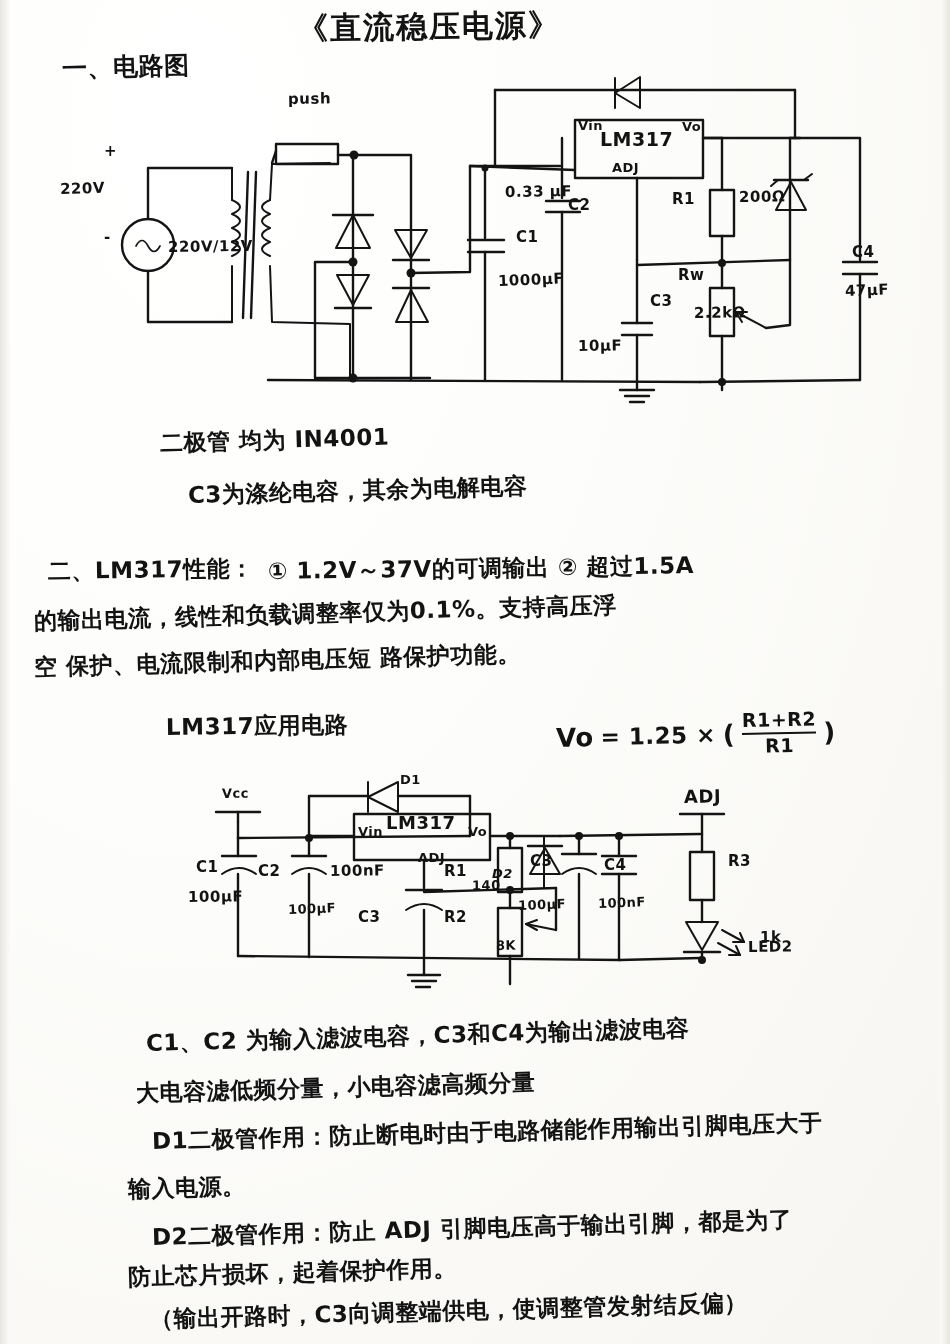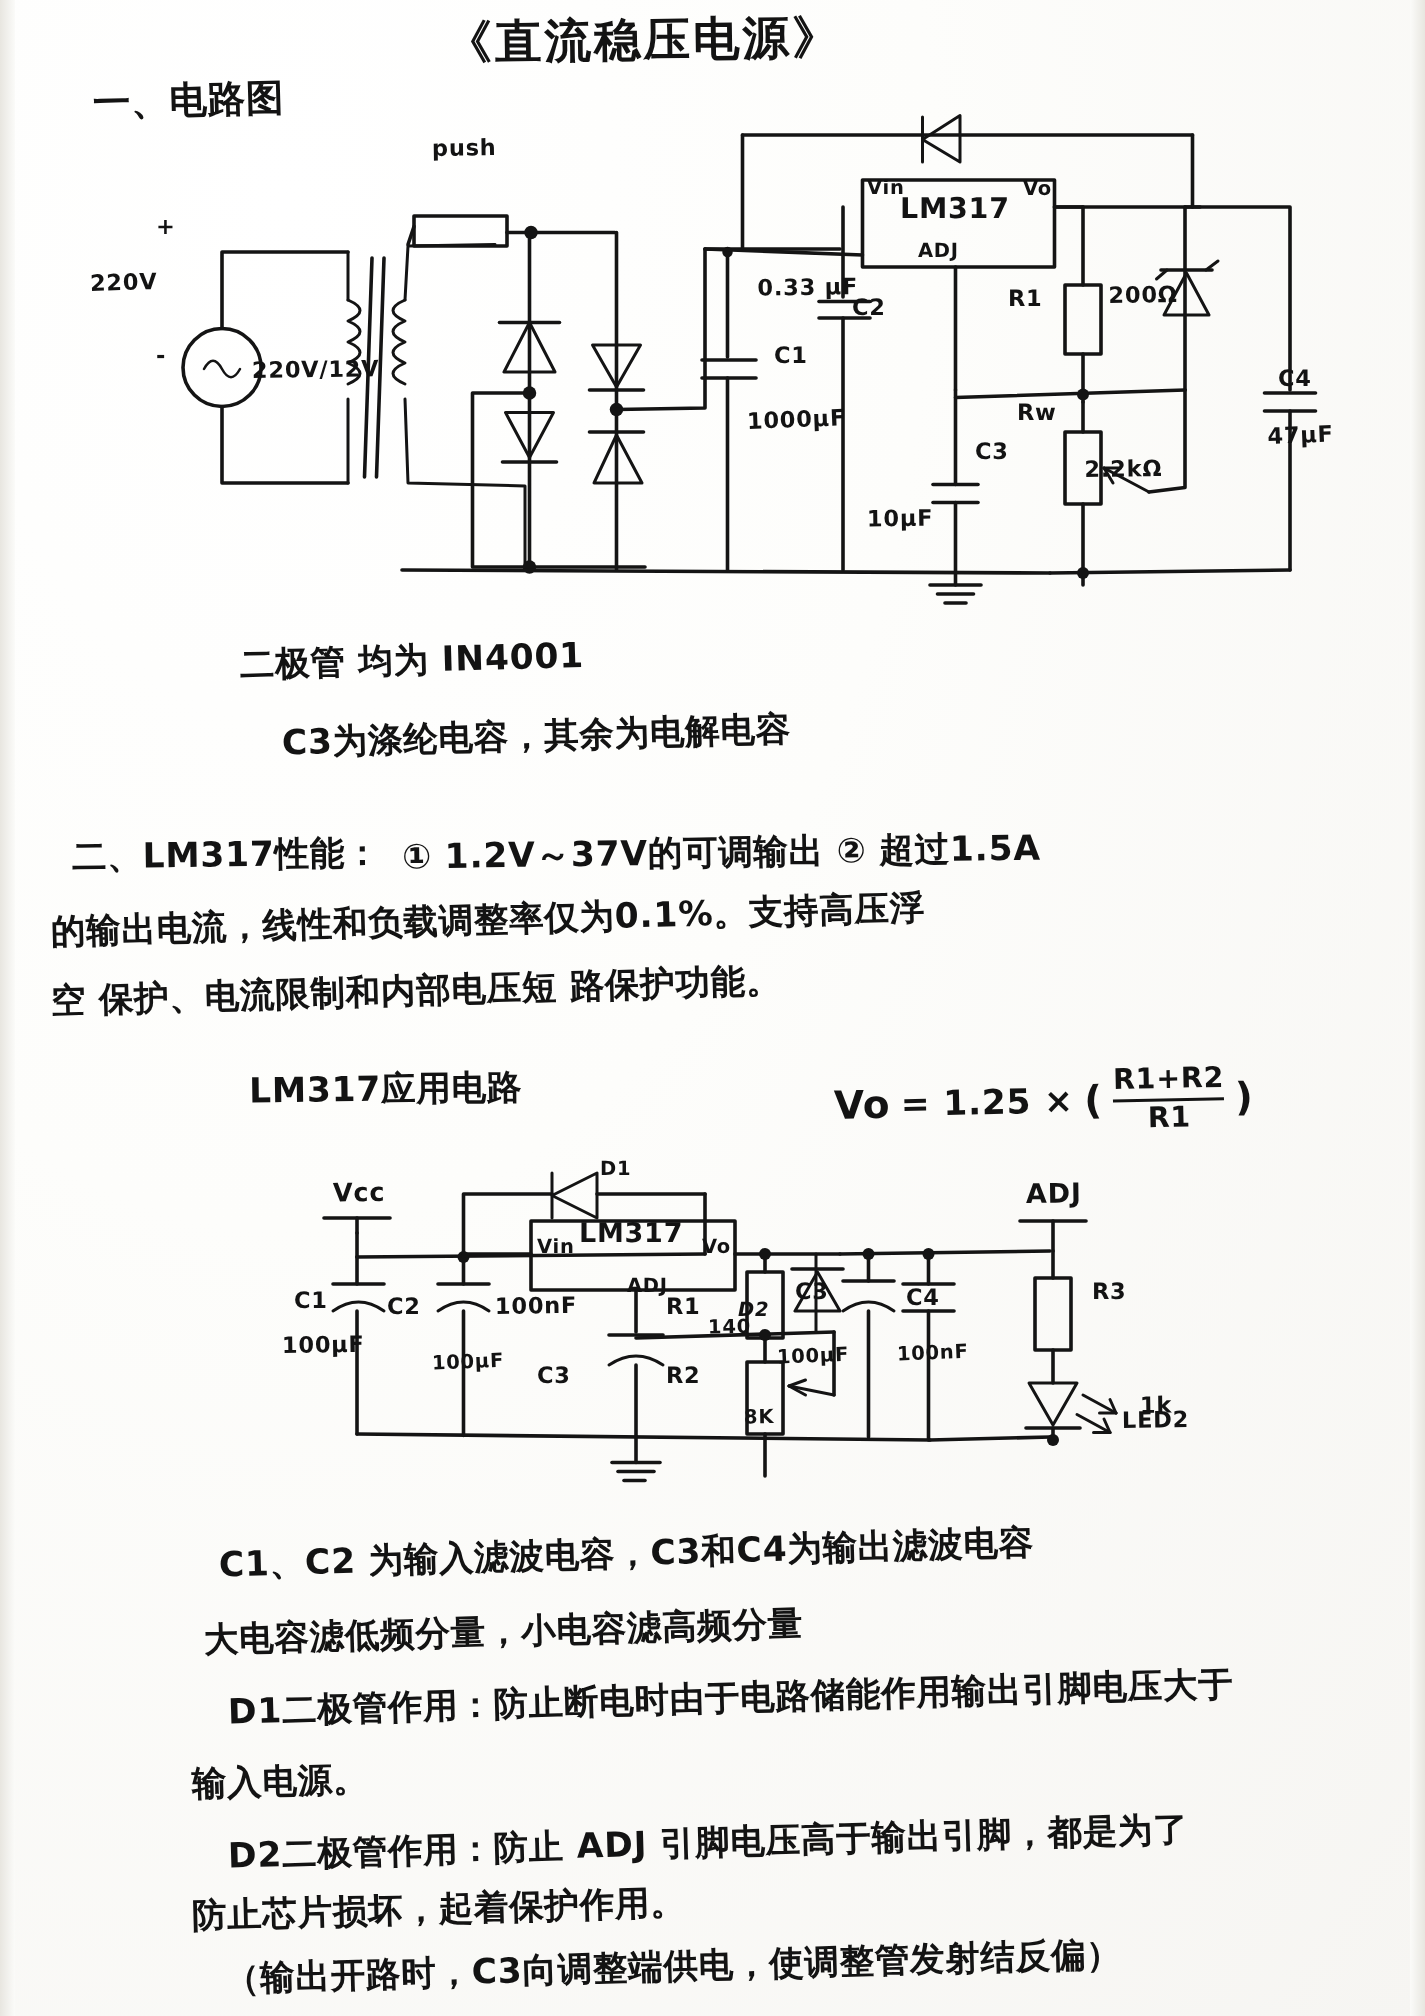--- a/index.html
+++ b/index.html
@@ -190,21 +190,21 @@
 <div class="hw lbl r3" style="left:505px;top:183px;">0.33 μF</div>
 <div class="hw lbl" style="left:568px;top:196px;">C2</div>
 <div class="hw lbl" style="left:516px;top:228px;">C1</div>
 <div class="hw lbl r4" style="left:498px;top:272px;">1000μF</div>
 <div class="hw lbl r3" style="left:578px;top:305px;margin-top:32px;">10μF</div>
 <div class="hw lbl" style="left:650px;top:292px;">C3</div>
 
 <div class="hw lbl" style="left:672px;top:190px;">R1</div>
 <div class="hw lbl r3" style="left:739px;top:188px;">200Ω</div>
 <div class="hw lbl" style="left:678px;top:266px;">Rw</div>
-<div class="hw lbl r3" style="left:723px;top:304px;">2.2kΩ</div>
+<div class="hw lbl r3" style="left:694px;top:304px;">2.2kΩ</div>
 <div class="hw lbl" style="left:852px;top:243px;">C4</div>
 <div class="hw lbl r4" style="left:845px;top:282px;">47μF</div>
 
 <div class="hw body cn r2" style="left:160px;top:428px;">二极管 均为 IN4001</div>
 <div class="hw body cn r2" style="left:188px;top:480px;">C3为涤纶电容，其余为电解电容</div>
 
 <div class="hw body cn r3" style="left:48px;top:556px;">二、LM317性能：</div>
 <div class="hw body cn r3" style="left:268px;top:556px;">① 1.2V～37V的可调输出 ② 超过1.5A</div>
 <div class="hw body cn r2" style="left:34px;top:606px;">的输出电流，线性和负载调整率仅为0.1%。支持高压浮</div>
 <div class="hw body cn r2" style="left:34px;top:652px;">空 保护、电流限制和内部电压短 路保护功能。</div>
@@ -314,21 +314,21 @@
 
   <path class="w2" d="M722,160 L744,172"></path>
   <path class="w2" d="M744,172 L733,172"></path>
   <path class="w2" d="M744,172 L740,163"></path>
   <path class="w2" d="M718,173 L740,185"></path>
   <path class="w2" d="M740,185 L729,185"></path>
   <path class="w2" d="M740,185 L736,176"></path>
   <circle class="fill" cx="702" cy="190" r="4"></circle>
 </svg>
 
-<div class="hw lbl r3" style="left:222px;top:786px;font-size:17px;">Vcc</div>
+<div class="hw lbl r3" style="left:222px;top:786px;font-size:13px;">Vcc</div>
 <div class="hw lbl r3" style="left:684px;top:786px;font-size:18px;">ADJ</div>
 <div class="hw lbl-s" style="left:400px;top:772px;">D1</div>
 
 <div class="hw lbl-s" style="left:358px;top:824px;">Vin</div>
 <div class="hw lbl cn" style="left:386px;top:812px;font-size:18px;">LM317</div>
 <div class="hw lbl-s" style="left:468px;top:824px;">Vo</div>
 <div class="hw lbl-s" style="left:418px;top:850px;">ADJ</div>
 
 <div class="hw lbl" style="left:196px;top:858px;">C1</div>
 <div class="hw lbl r3" style="left:188px;top:888px;">100μF</div>

